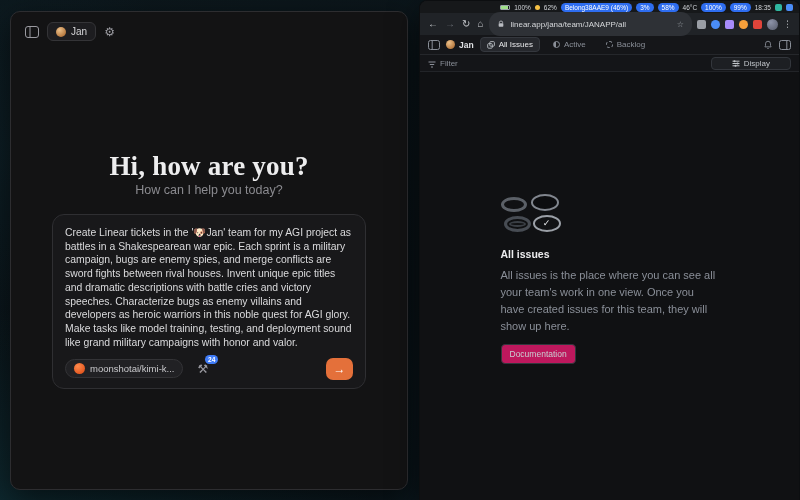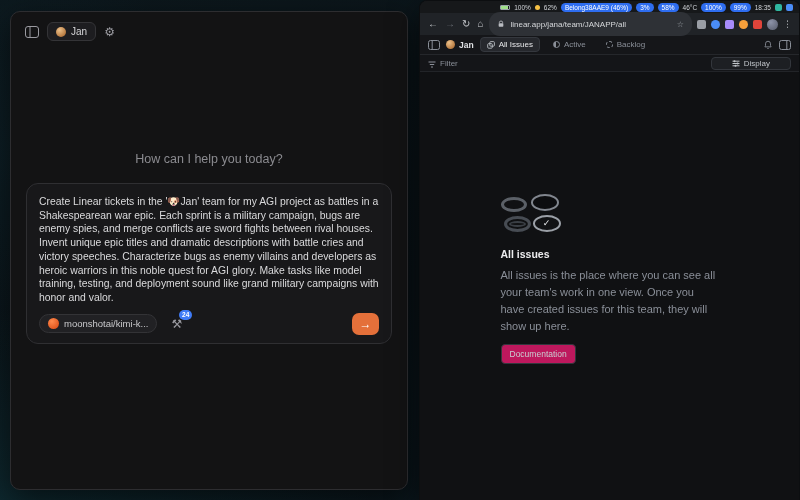--- a/index.html
+++ b/index.html
@@ -15,21 +15,21 @@
   .chat-window{position:absolute;left:10px;top:11px;width:398px;height:479px;background:#131314;
     border:1px solid #2d2d30;border-radius:10px;box-shadow:0 10px 30px rgba(0,0,0,.55);overflow:hidden}
   .chat-topbar{display:flex;align-items:center;gap:6px;padding:10px 12px 0}
   .icon-btn{background:none;border:none;color:#9a9aa0;cursor:pointer;display:flex;align-items:center;padding:2px;font-size:12px;line-height:1}
   .team-chip{display:flex;align-items:center;gap:5px;background:#1d1d20;border:1px solid #343437;border-radius:6px;
     padding:3px 8px;color:#d7d7d9;font-size:10px;cursor:pointer}
   .dog-dot{width:10px;height:10px;border-radius:50%;background:radial-gradient(circle at 35% 30%,#ecc089,#b97c42 70%,#8a5526);flex:0 0 auto}
   .chat-center{display:flex;flex-direction:column;align-items:center;padding-top:110px}
   .chat-center h1{font-family:"Liberation Serif",serif;font-size:27px;font-weight:700;color:#ededee;letter-spacing:.2px}
   .sub{margin-top:1px;font-size:12.5px;color:#8b8b90}
-  .prompt-box{margin-top:17px;width:366px;background:#18181a;border:1px solid #2f2f32;border-radius:12px;padding:11px 12px 8px;cursor:text}
+  .prompt-box{margin-top:17px;width:314px;background:#18181a;border:1px solid #2f2f32;border-radius:12px;padding:11px 12px 8px;cursor:text}
   .prompt-text{font-size:10.4px;line-height:1.32;color:#dadadc;text-align:left}
   .prompt-toolbar{display:flex;align-items:center;margin-top:8px;gap:8px}
   .model-chip{display:flex;align-items:center;gap:5px;background:#212124;border:1px solid #333336;border-radius:12px;
     padding:3px 8px;font-size:9.5px;color:#c9c9cc;cursor:pointer}
   .model-icon{width:11px;height:11px;border-radius:50%;background:radial-gradient(circle at 35% 30%,#ff8a4d,#e2571f 75%)}
   .tools{position:relative;margin-left:6px;color:#9a9aa0;font-size:12px;cursor:pointer}
   .tools-badge{position:absolute;top:-7px;right:-10px;background:#3f7bf6;color:#fff;font-size:6.5px;border-radius:7px;
     padding:1px 3px;font-weight:700;line-height:1.2}
   .spacer{flex:1}
   .send-btn{width:27px;height:22px;border:none;border-radius:7px;background:#e4703a;color:#fff;font-size:12px;
@@ -98,20 +98,21 @@
         </svg>
     </button>
     <div class="team-chip">
       <span class="dog-dot"></span>
       <span>Jan</span>
     </div>
     <button class="icon-btn">⚙</button>
   </div>
 
   <div class="chat-center">
+    <h1>Hi, how are you?</h1>
     <p class="sub">How can I help you today?</p>
 
     <div class="prompt-box">
       <div class="prompt-text">Create Linear tickets in the '🐶Jan' team for my AGI project as battles in a Shakespearean war epic. Each sprint is a military campaign, bugs are enemy spies, and merge conflicts are sword fights between rival houses. Invent unique epic titles and dramatic descriptions with battle cries and victory speeches. Characterize bugs as enemy villains and developers as heroic warriors in this noble quest for AGI glory. Make tasks like model training, testing, and deployment sound like grand military campaigns with honor and valor.</div>
       <div class="prompt-toolbar">
         <div class="model-chip">
           <span class="model-icon"></span>
           <span>moonshotai/kimi-k...</span>
         </div>
         <div class="tools">

